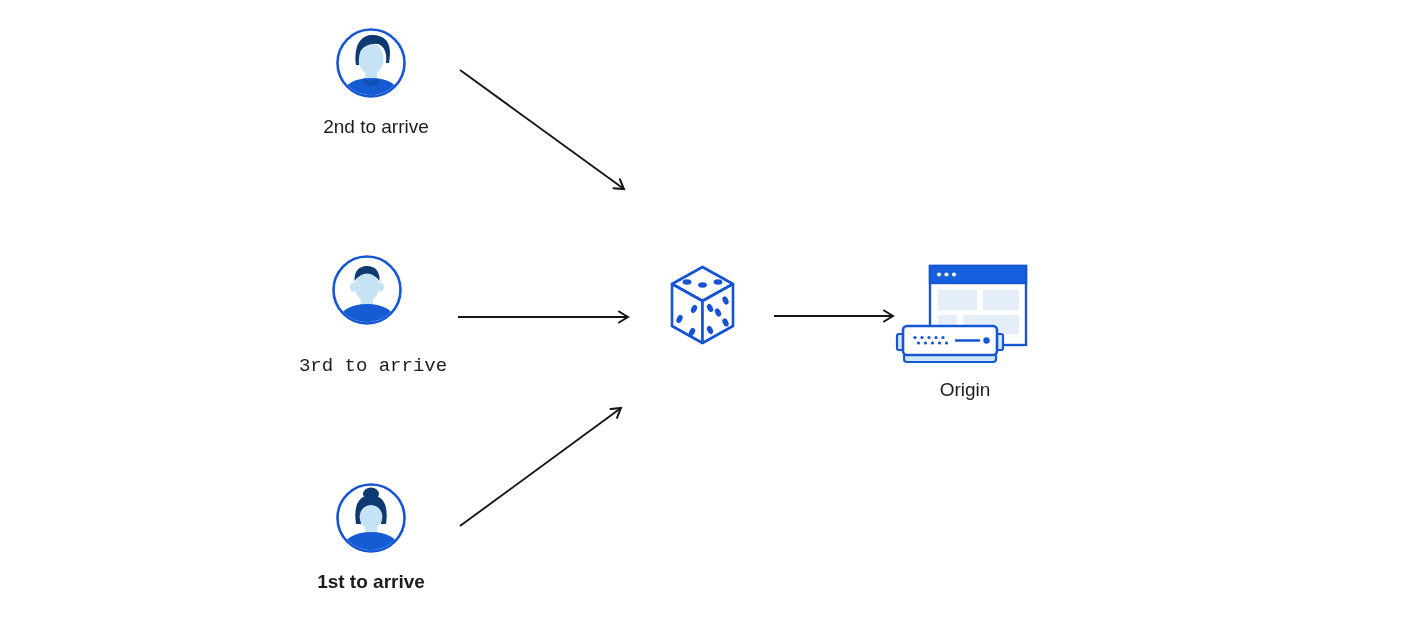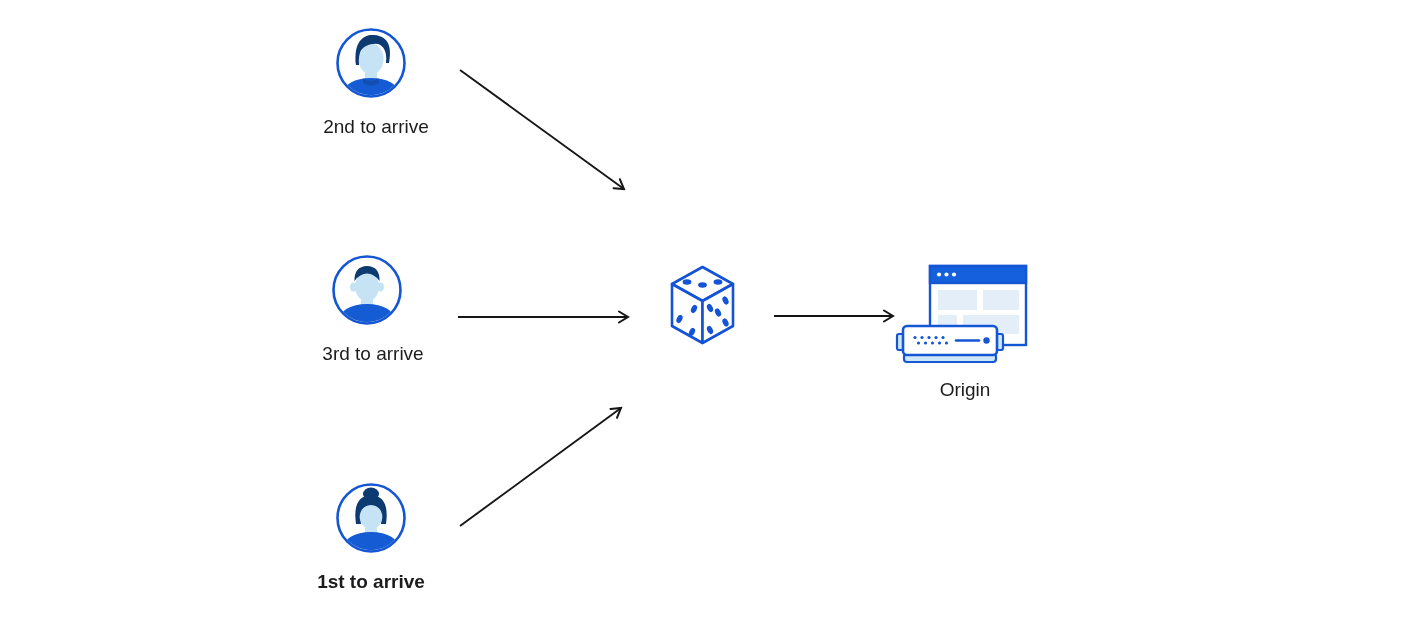--- a/index.html
+++ b/index.html
@@ -71,21 +71,21 @@
       <g clip-path="url(#c2)">
         <rect x="30" y="38" width="12" height="18" fill="#c6e3f5"></rect>
         <path d="M4 74 Q8 50 36 50 Q64 50 68 74 Z" fill="#155bd3"></path>
         <ellipse cx="22.5" cy="33" rx="3.6" ry="4.6" fill="#c6e3f5"></ellipse>
         <ellipse cx="49.5" cy="33" rx="3.6" ry="4.6" fill="#c6e3f5"></ellipse>
         <ellipse cx="36" cy="32.5" rx="12" ry="15" fill="#c6e3f5"></ellipse>
         <path d="M23.5 27 Q23 12.5 36 12 Q49 12.5 48.5 27 Q43 19.5 36 19.5 Q29 19.5 23.5 27 Z" fill="#0e3a72"></path>
       </g>
     </svg>
   </div>
-  <div class="node-label" style="left:373px;top:343px;">3rd to arrive</div>
+  <div class="node-label" style="left:373px;top:355px;font-family:Liberation Mono, monospace;">3rd to arrive</div>
 
   <div class="abs" style="left:335px;top:482px;">
     <svg width="72" height="72" viewBox="0 0 72 72">
       <defs>
           <clipPath id="c3">
             <circle cx="36" cy="36" r="32.3"></circle>
           </clipPath>
         </defs>
       <circle cx="36" cy="36" r="33.5" fill="#ffffff" stroke="#1556d4" stroke-width="2.6"></circle>
       <g clip-path="url(#c3)">

